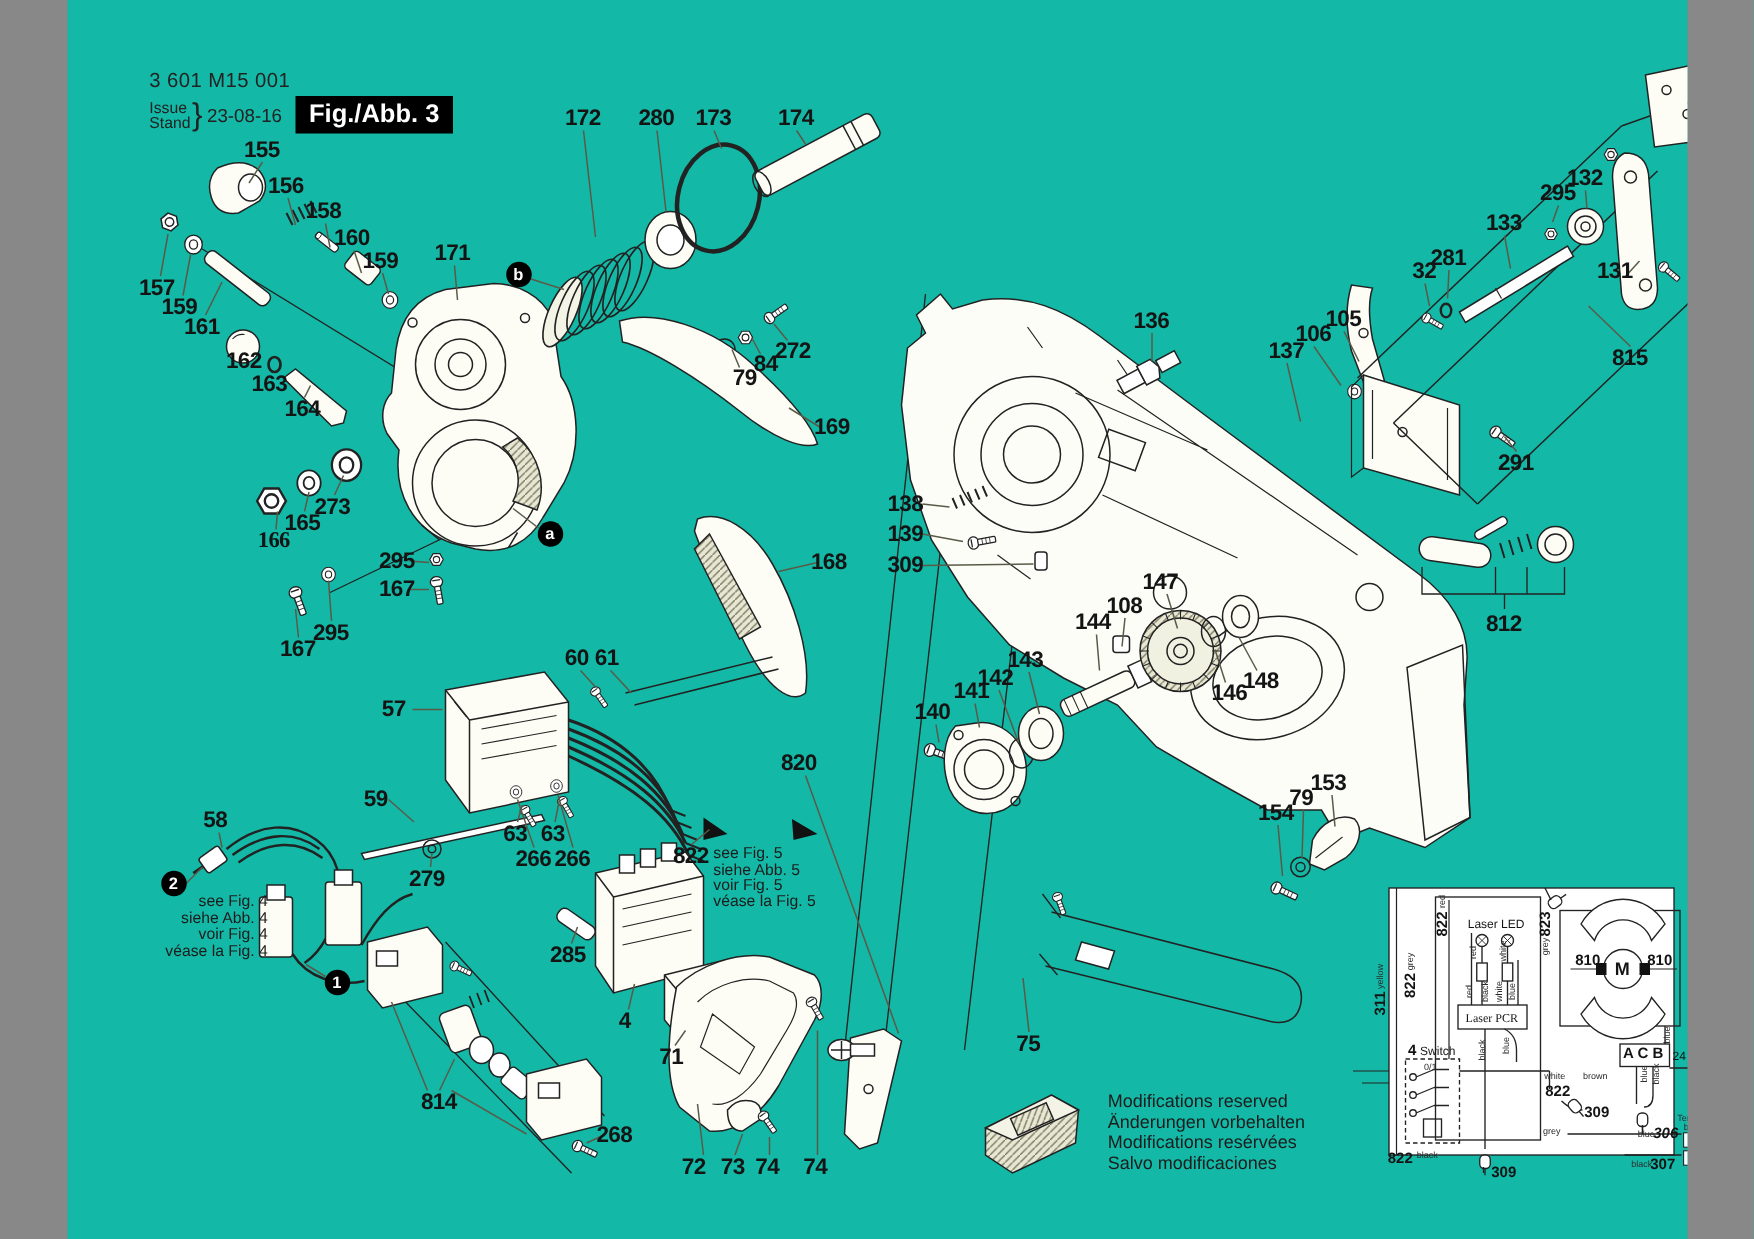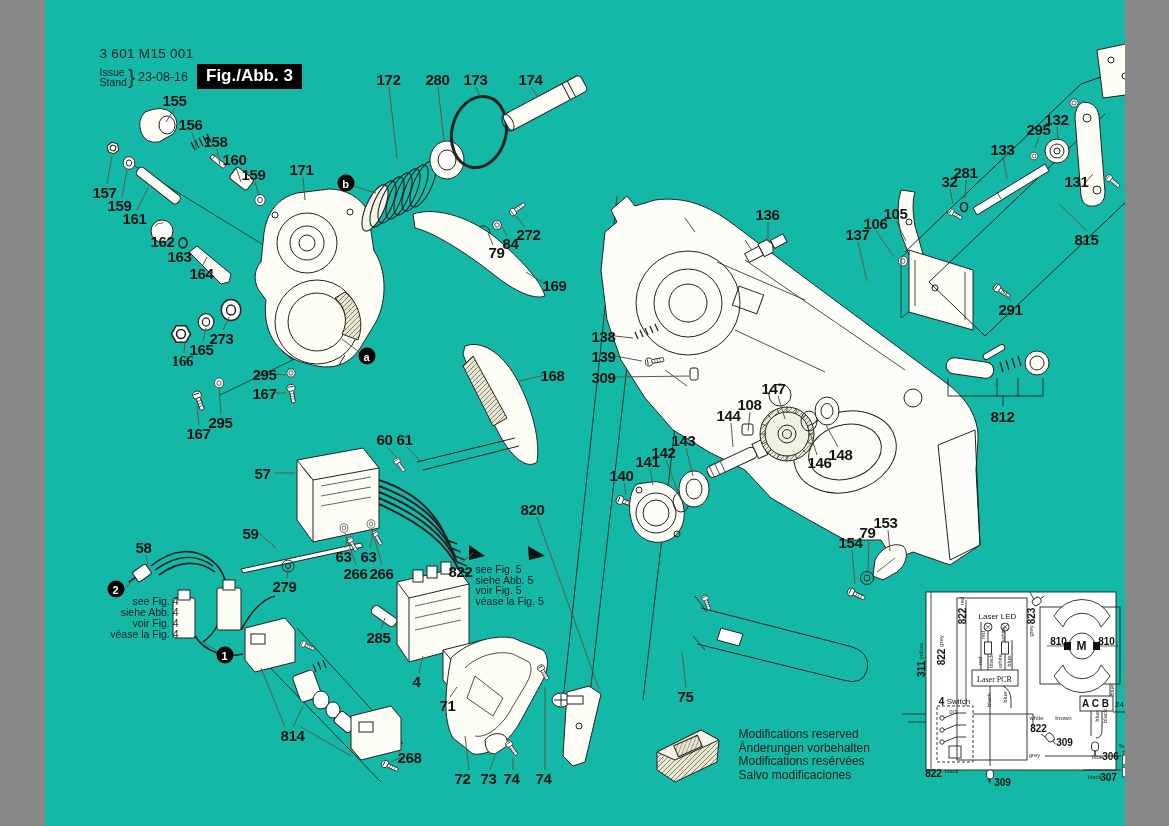--- a/index.html
+++ b/index.html
@@ -703,21 +703,21 @@
       <div class="lbl ws" style="left: 1075px; top: 704px;">24</div>
       <div class="lbl wb" style="left: 1100px; top: 719px;">308</div>
       <div class="lbl wt" style="left: 992px; top: 718px;">white</div>
       <div class="lbl wt" style="left: 1019px; top: 718px;">brown</div>
       <div class="lbl wb" style="left: 994px; top: 728px;">822</div>
       <div class="lbl wb" style="left: 1020px; top: 742px;">309</div>
       <div class="lbl wt rot" style="left: 1052px; top: 716px;">blue</div>
       <div class="lbl wt rot" style="left: 1060px; top: 716px;">black</div>
       <div class="lbl wt" style="left: 990px; top: 755px;">grey</div>
       <div class="lbl wt" style="left: 1053px; top: 757px;">blue</div>
-      <div class="lbl wb" style="left: 1066px; top: 756px;">306</div>
+      <div class="lbl wb" style="left: 1066px; top: 756px; font-style: italic;">306</div>
       <div class="lbl wt" style="left: 1085px; top: 746px;">Terminal</div>
       <div class="lbl wt" style="left: 1085px; top: 752px;">block</div>
       <div class="lbl wt" style="left: 1101px; top: 757px;">blue</div>
       <div class="lbl wb" style="left: 1115px; top: 759px;">5</div>
       <div class="lbl wt" style="left: 1100px; top: 773px;">brown</div>
       <div class="lbl wb" style="left: 1115px; top: 771px;">5</div>
       <div class="lbl wt" style="left: 1050px; top: 777px;">black</div>
       <div class="lbl wb" style="left: 1064px; top: 777px;">307</div>
       <div class="lbl wb" style="left: 889px; top: 773px;">822</div>
       <div class="lbl wt" style="left: 907px; top: 771px;">black</div>

